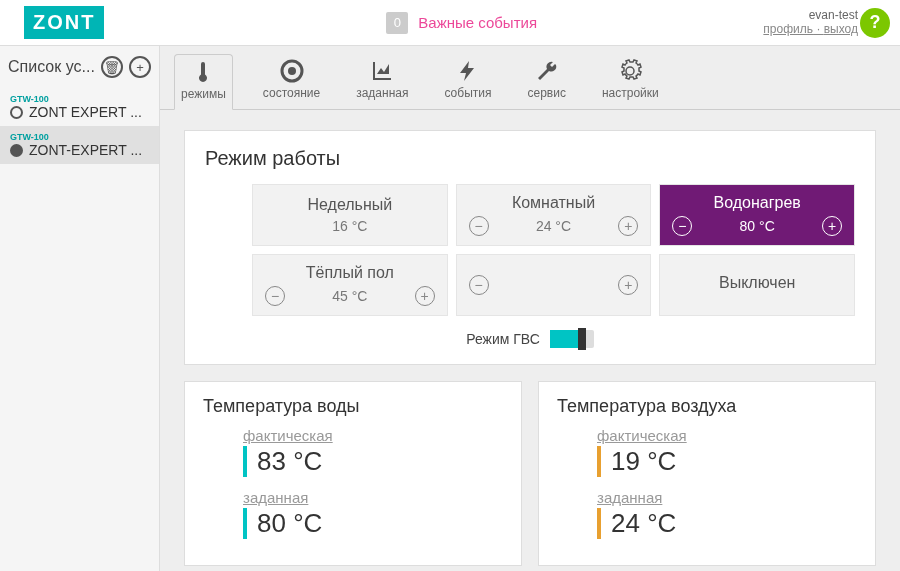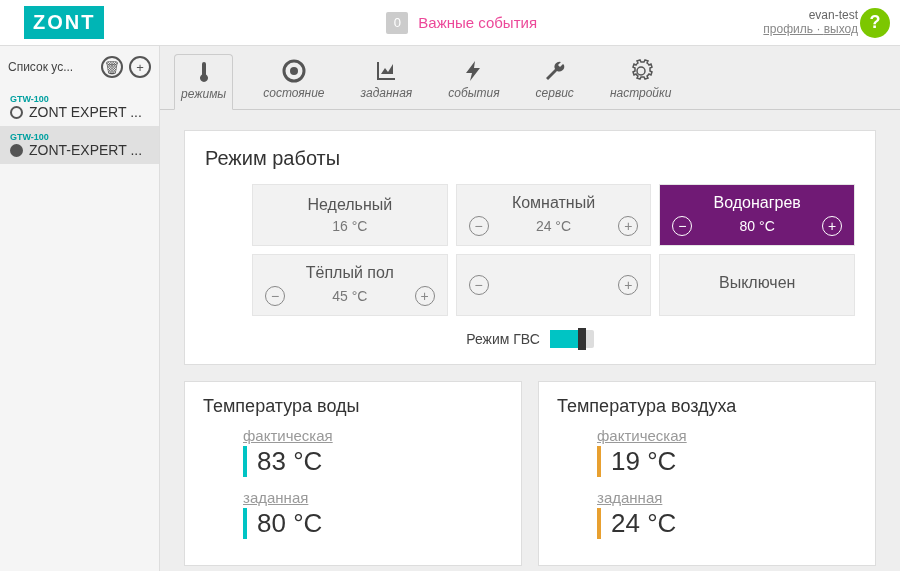--- a/index.html
+++ b/index.html
@@ -15,33 +15,33 @@
 .events-label { color: #ec4899; font-size: 15px; }
 .header-right { padding-right: 10px; display: flex; align-items: flex-start; gap: 2px; }
 .user-box { text-align: right; font-size: 12px; color: #666; }
 .user-box .links { text-decoration: underline; color: #888; }
 .help-btn { width: 30px; height: 30px; background: #7cc700; color: #fff; border-radius: 50%; display: flex; align-items: center; justify-content: center; font-weight: bold; font-size: 18px; cursor: pointer; }
 
 
 .main { display: flex; height: calc(571px - 46px); }
 .sidebar { width: 160px; background: #f5f5f5; border-right: 1px solid #ddd; }
 .device-head { display: flex; align-items: center; padding: 10px 8px; gap: 6px; }
-.device-head-label { flex: 1; font-size: 12px; color: #444; white-space: nowrap; overflow: hidden; text-overflow: ellipsis; }
+.device-head-label { flex: 1; font-size: 16px; color: #444; white-space: nowrap; overflow: hidden; text-overflow: ellipsis; }
 .trash-icon, .add-icon { width: 22px; height: 22px; border: 2px solid #555; border-radius: 50%; display: flex; align-items: center; justify-content: center; font-size: 13px; color: #555; cursor: pointer; }
 .device-item { padding: 6px 10px; cursor: pointer; }
 .device-item.selected { background: #e0e0e0; }
 .device-type { font-size: 9px; color: #00a0a0; font-weight: bold; }
 .device-name { font-size: 14px; color: #333; white-space: nowrap; overflow: hidden; text-overflow: ellipsis; }
 .device-row { display: flex; align-items: center; gap: 6px; }
 .radio { width: 13px; height: 13px; border: 2px solid #555; border-radius: 50%; flex-shrink: 0; }
 .radio.filled { background: #555; }
 
 
 .content { flex: 1; background: #eee; display: flex; flex-direction: column; }
-.tabs { display: flex; gap: 24px; padding: 8px 14px 0; border-bottom: 1px solid #ccc; font-style: italic; }
+.tabs { display: flex; gap: 24px; padding: 8px 14px 0; border-bottom: 1px solid #ccc; }
 .tab { display: flex; flex-direction: column; align-items: center; gap: 2px; padding: 4px 6px 8px; cursor: pointer; font-size: 12px; color: #666; position: relative; }
 .tab.active { background: #eee; border: 1px solid #ccc; border-bottom: 1px solid #eee; margin-bottom: -1px; border-radius: 4px 4px 0 0; }
 .tab-icon { width: 26px; height: 26px; display: flex; align-items: center; justify-content: center; }
 .tab-icon svg { width: 24px; height: 24px; fill: #555; }
 
 .panels { padding: 20px 24px; overflow-y: auto; }
 .card { background: #fff; border: 1px solid #ddd; padding: 16px 20px; margin-bottom: 16px; }
 .card-title { font-size: 20px; font-weight: 300; color: #333; margin-bottom: 14px; }
 
 .mode-grid { display: grid; grid-template-columns: repeat(3, 1fr); gap: 8px; margin-left: 47px; }

